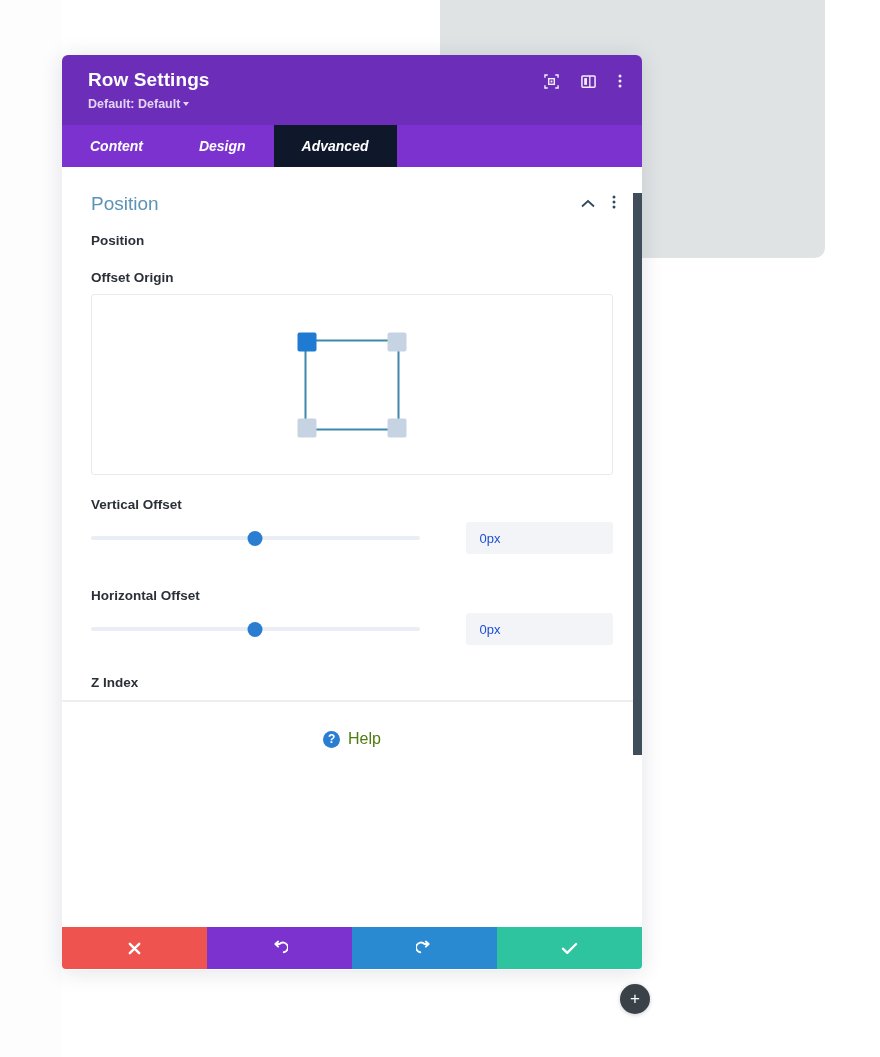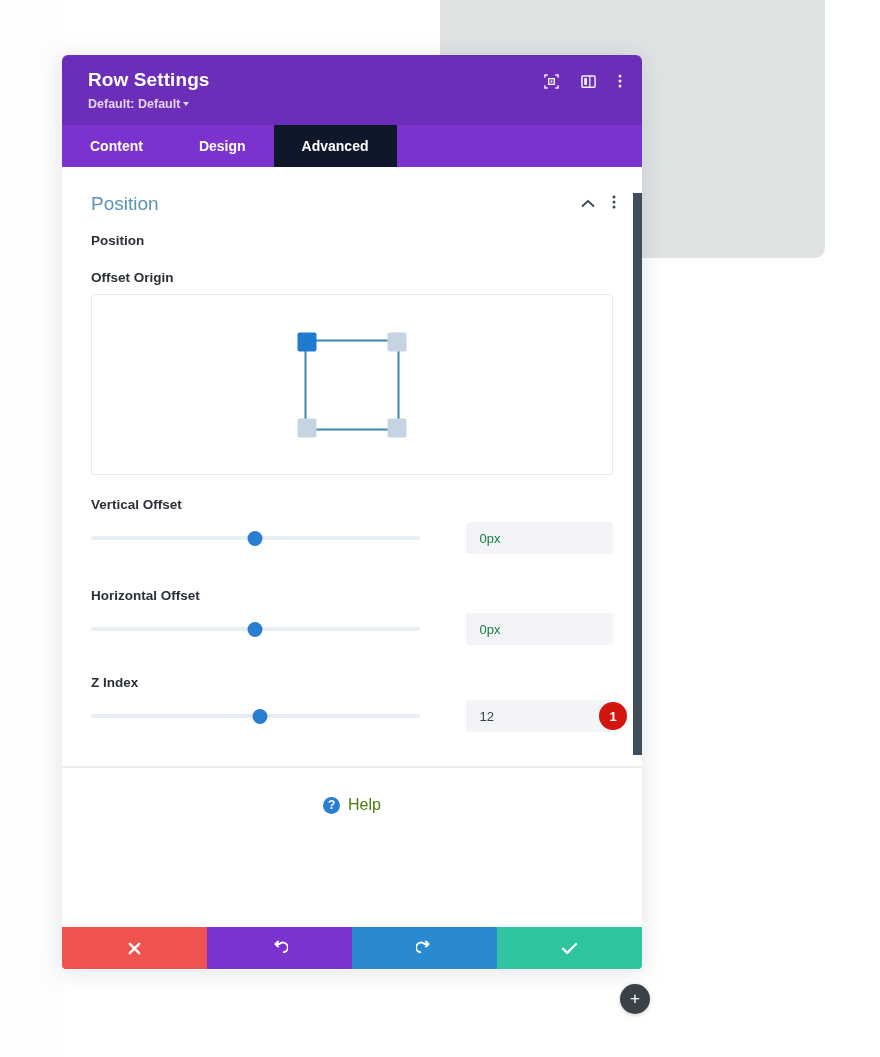--- a/index.html
+++ b/index.html
@@ -81,20 +81,21 @@
     gap: 22px;
   }
   .hicon { cursor: pointer; opacity: .92; }
 
   
   .tabs {
     background: #7b32cf;
     height: 42px;
     display: flex;
     align-items: stretch;
+    font-style: italic;
   }
   .tab {
     padding: 0 28px;
     display: flex;
     align-items: center;
     justify-content: center;
     color: #ffffff;
     font-size: 14px;
     font-weight: bold;
     cursor: pointer;
@@ -256,21 +257,21 @@
     width: 164px;
     height: 32px;
     background: #f2f4f7;
     border-radius: 3px;
     display: flex;
     align-items: center;
     padding: 0 14px;
     font-size: 13px;
     cursor: text;
   }
-  .value-input.placeholder { color: #15803d; }
+  .value-input.placeholder { color: #1d4ed8; }
   .value-input.filled { color: #3b424a; }
   .badge {
     position: absolute;
     right: -14px;
     top: 50%;
     transform: translateY(-50%);
     width: 28px; height: 28px;
     background: #d31510;
     color: #ffffff;
     border-radius: 50%;
@@ -452,30 +453,20 @@
         <div class="slider-thumb" style="left:50%"></div>
       </div>
       <div class="value-input placeholder">
         <span>0px</span>
       </div>
     </div>
 
     <div class="field" style="margin-bottom:10px">
       <div class="field-label">Z Index</div>
     </div>
-    <div class="slider-row" style="margin-bottom:34px">
-      <div class="slider-wrap">
-        <div class="slider-track"></div>
-        <div class="slider-thumb" style="left:51.5%"></div>
-      </div>
-      <div class="value-input filled">
-        <span>12</span>
-        <span class="badge">1</span>
-      </div>
-    </div>
 
     <div class="divider"></div>
 
 
     <div class="divider"></div>
 
     <div class="help-row">
       <span class="help-circle">?</span>
       <span class="help-text">Help</span>
     </div>

